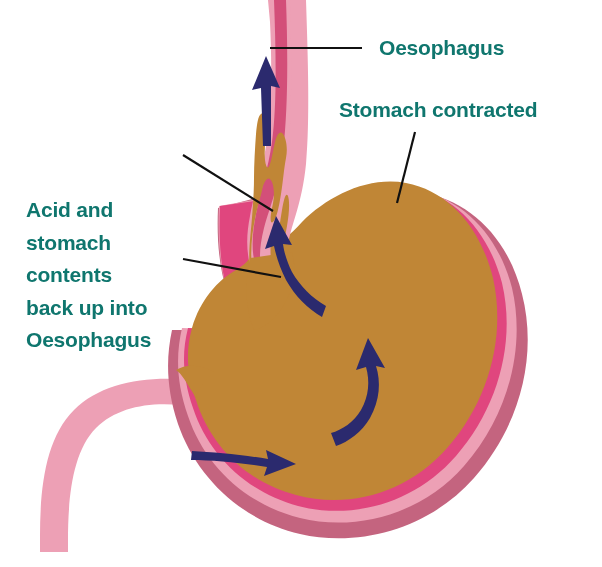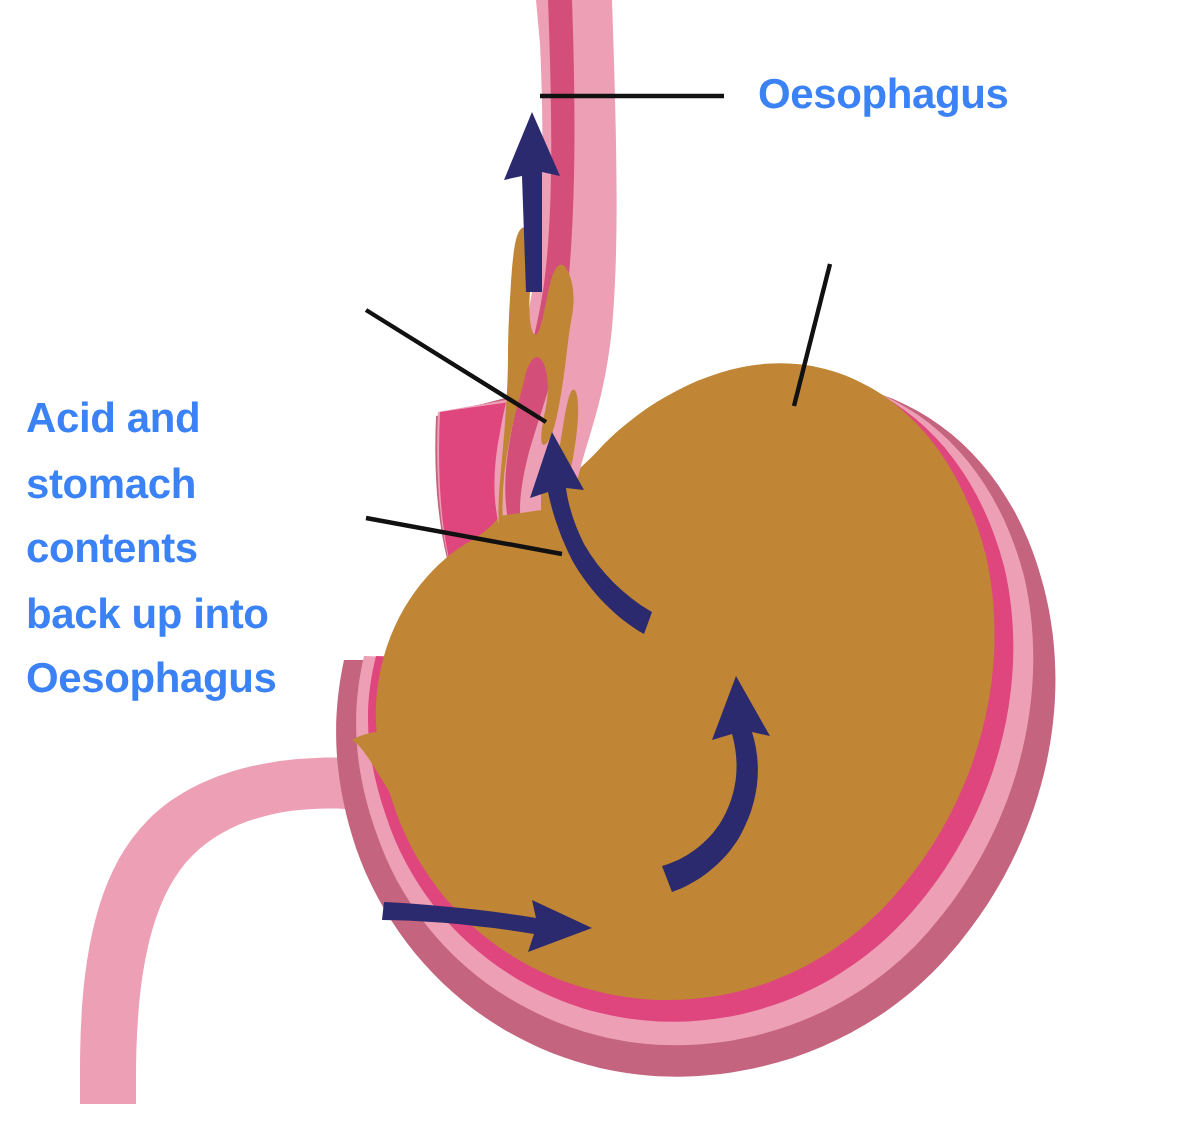--- a/index.html
+++ b/index.html
@@ -18,27 +18,27 @@
   #anatomy-svg {
     position:absolute; left:0; top:0;
     width:602px; height:567px;
   }
   .label {
     position:absolute;
     font-family:"Liberation Sans", sans-serif;
     font-weight:bold;
     font-size:21px;
     line-height:32.5px;
-    color:#3b82f6;
+    color:#0f766e;
     letter-spacing:-0.2px;
     white-space:pre-line;
     user-select:none;
   }
   #label-lower-oesophageal-sphincter { left:31px;  top:58px;  width:200px; }
-  #label-acid-stomach-contents       { left:13px;  top:194px; width:215px; }
+  #label-acid-stomach-contents       { left:26px;  top:194px; width:215px; }
   #label-oesophagus                  { left:379px; top:32px;  width:210px; }
   #label-stomach-contracted          { left:339px; top:94px;  width:255px; }
 </style>
 </head>
 <body>
 
 <div id="diagram-root">
 
   <svg id="anatomy-svg" viewBox="0 0 602 567">
 
@@ -257,14 +257,15 @@
 
 
   <div class="label" id="label-acid-stomach-contents">Acid and
 stomach
 contents
 back up into
 Oesophagus</div>
 
   <div class="label" id="label-oesophagus">Oesophagus</div>
 
+  <div class="label" id="label-stomach-contracted">Stomach contracted</div>
 
 </div>
 
 </body></html>

